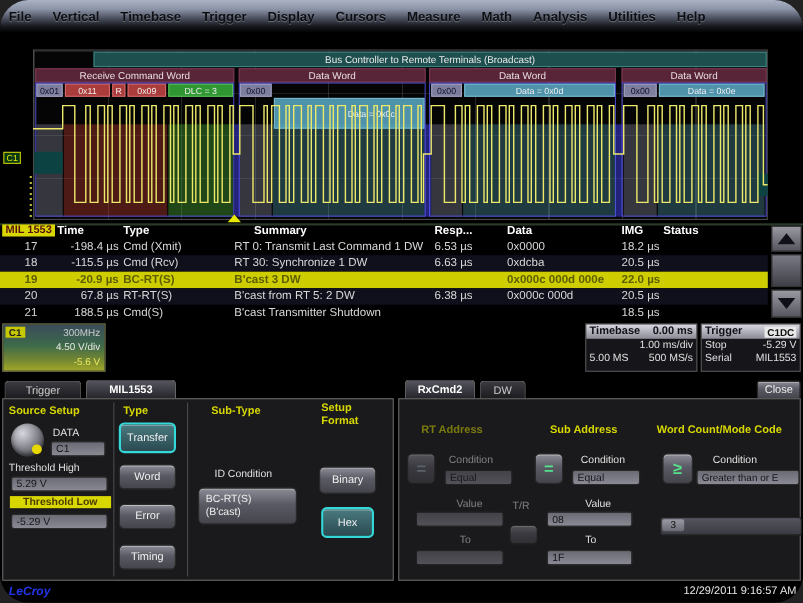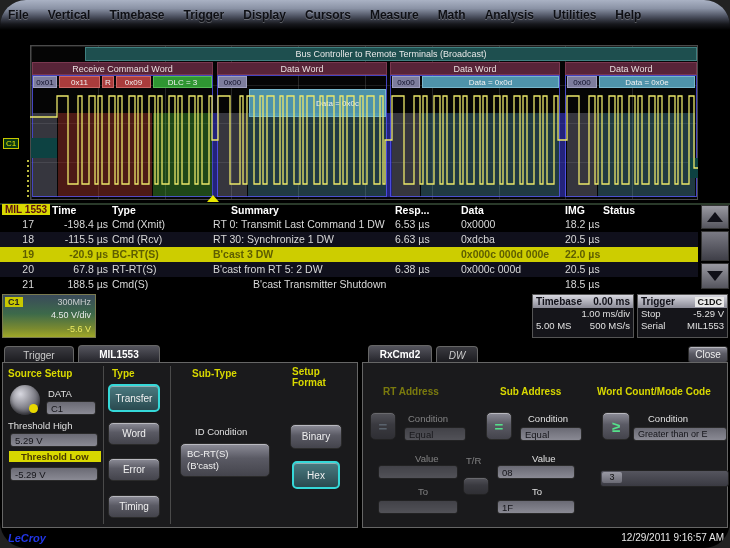--- a/index.html
+++ b/index.html
@@ -187,21 +187,21 @@
     <span class="tc" style="left:213px;width:180px;">B'cast from RT 5: 2 DW</span>
     <span class="tc" style="left:395px;width:62px;">6.38 µs</span>
     <span class="tc" style="left:461px;width:100px;">0x000c 000d</span>
     <span class="tc" style="left:565px;width:45px;">20.5 µs</span>
     <span class="tc" style="left:612px;width:80px;"></span>
   </div>
   <div class="trow" style="top:277px;">
     <span class="tc" style="left:6px;width:28px;text-align:right;">21</span>
     <span class="tc" style="left:36px;width:72px;text-align:right;">188.5 µs</span>
     <span class="tc" style="left:112px;width:98px;">Cmd(S)</span>
-    <span class="tc" style="left:213px;width:180px;margin-left:40px;">B'cast Transmitter Shutdown</span>
+    <span class="tc" style="left:213px;width:180px;">B'cast Transmitter Shutdown</span>
     <span class="tc" style="left:395px;width:62px;"></span>
     <span class="tc" style="left:461px;width:100px;"></span>
     <span class="tc" style="left:565px;width:45px;">18.5 µs</span>
     <span class="tc" style="left:612px;width:80px;"></span>
   </div>
 
   <div class="sbtn" style="top:205px;height:24px;">
       <span class="tri-up"></span>
     </div>
   <div class="sbtn" style="top:231px;height:30px;background:linear-gradient(to bottom,#7a7a84,#3f3f48);"></div>
@@ -298,21 +298,21 @@
   <div class="abs btn" style="left:290px;top:424px;width:52px;height:25px;">
       <span>Binary</span>
     </div>
   <div class="abs btn sel" style="left:292px;top:461px;width:48px;height:28px;">
       <span>Hex</span>
     </div>
 
   <div class="tab active" style="left:368px;top:345px;width:64px;">
       <span>RxCmd2</span>
     </div>
-  <div class="tab" style="left:436px;top:346px;width:42px;font-style:italic;">
+  <div class="tab" style="left:436px;top:346px;width:42px;">
       <span>DW</span>
     </div>
   <div class="abs btn" style="left:688px;top:346px;width:40px;height:17px;border-radius:3px;">
       <span>Close</span>
     </div>
   <div class="abs panel" style="left:362px;top:362px;width:366px;height:166px;"></div>
 
   <div class="abs ytitle dim" style="left:383px;top:386px;">RT Address</div>
   <div class="abs btn dim" style="left:370px;top:412px;width:26px;height:28px;">
       <span class="opglyph" style="color:#9ab;">=</span>

